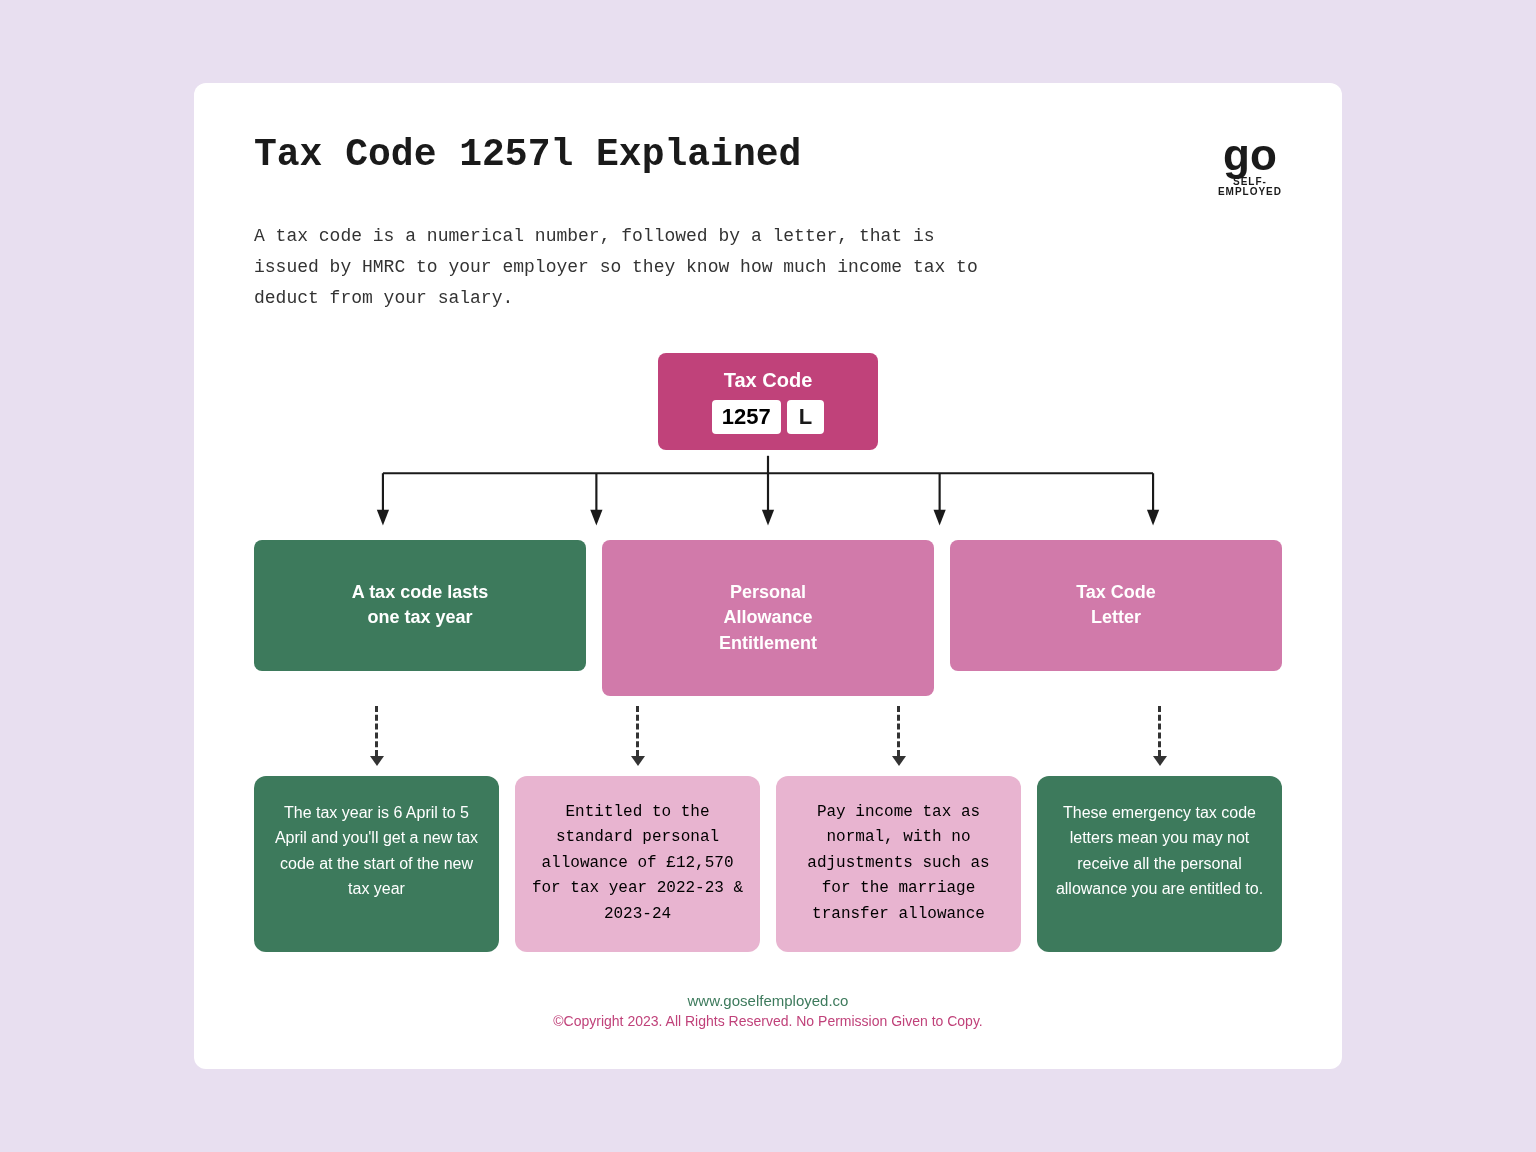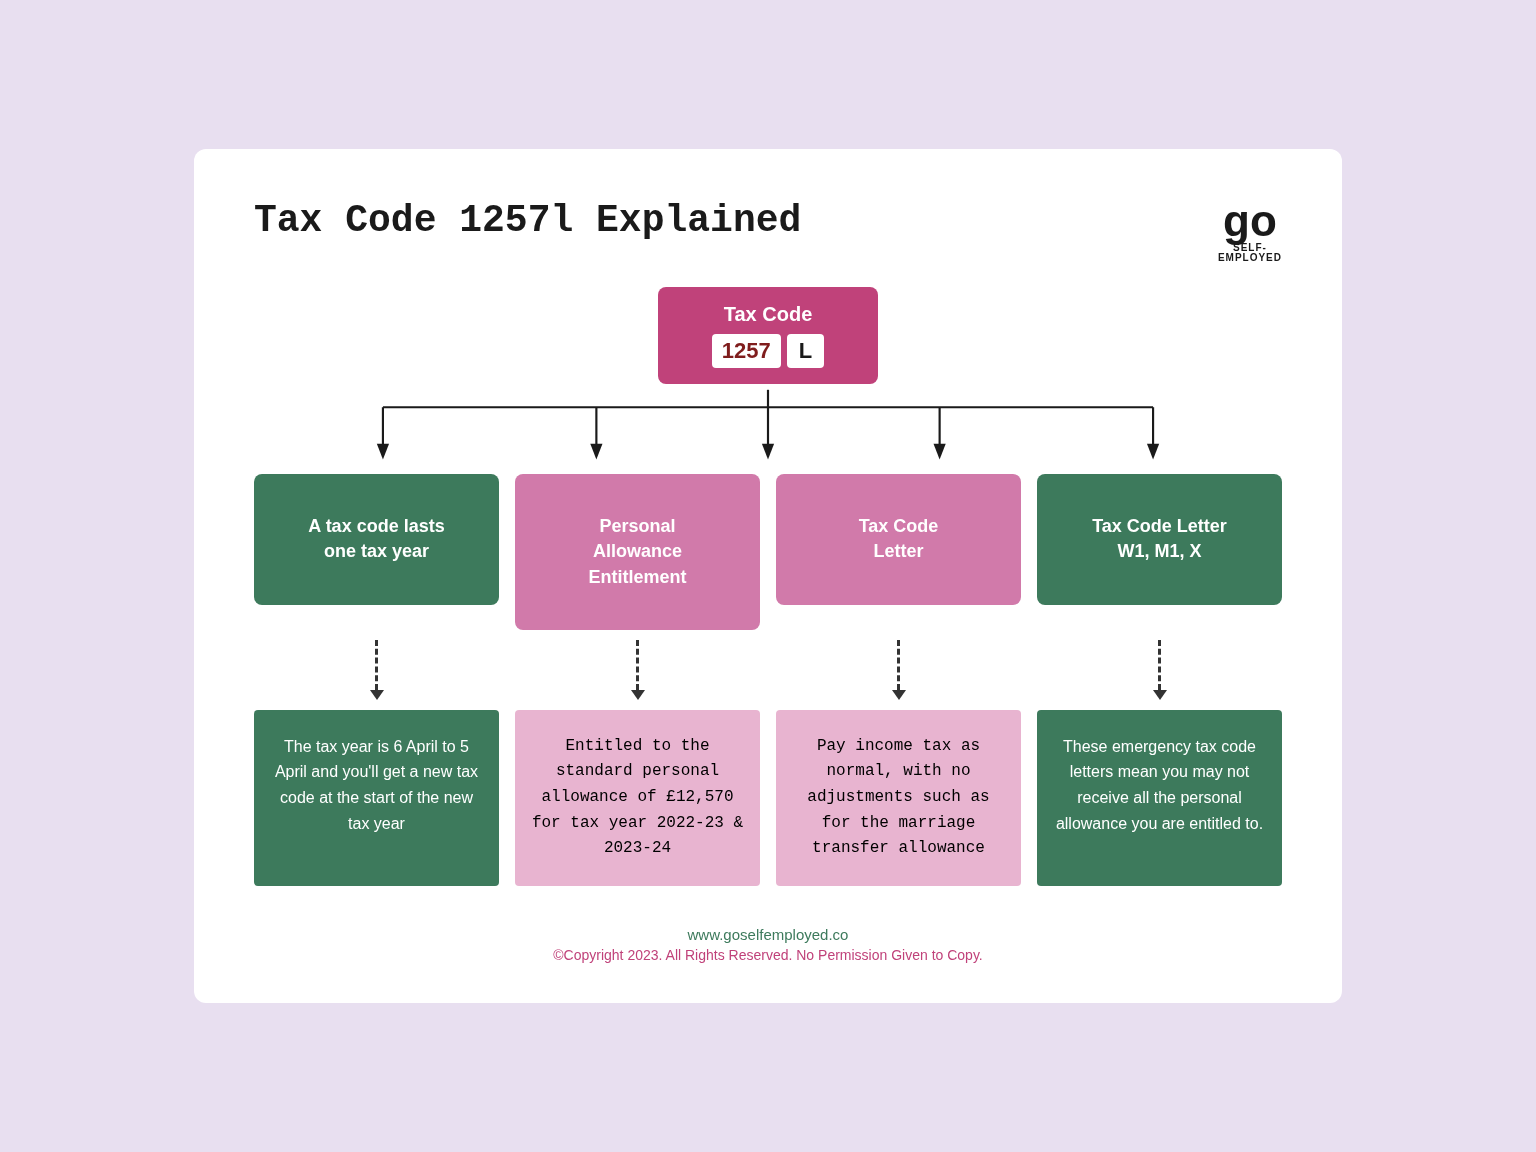--- a/index.html
+++ b/index.html
@@ -103,21 +103,21 @@
 
     .top-box-code {
       display: flex;
       align-items: center;
       justify-content: center;
       gap: 6px;
     }
 
     .code-number {
       background: white;
-      color: #7f1d1d;
+      color: #000000;
       font-weight: 700;
       font-size: 22px;
       padding: 4px 10px;
       border-radius: 4px;
       font-family: Arial, sans-serif;
     }
 
     .code-letter {
       background: white;
       color: #1a1a1a;
@@ -196,21 +196,21 @@
     
     .bottom-row {
       display: flex;
       justify-content: space-between;
       width: 100%;
       gap: 16px;
     }
 
     .bot-box {
       flex: 1;
-      border-radius: 4px;
+      border-radius: 12px;
       padding: 24px 16px;
       text-align: center;
       font-size: 16px;
       font-family: Arial, sans-serif;
       line-height: 1.6;
     }
 
     .bot-box-green {
       background-color: #3d7a5c;
       color: white;
@@ -247,20 +247,21 @@
 <div class="page-wrapper">
 
   <div class="header-row">
     <h1 class="page-title">Tax Code 1257l Explained</h1>
     <div class="logo-area">
       <span class="logo-go">go</span>
       <span class="logo-sub">SELF-<br>EMPLOYED</span>
     </div>
   </div>
 
+  <p class="description">A tax code is a numerical number, followed by a letter, that is issued by HMRC to your employer so they know how much income tax to deduct from your salary.</p>
 
   <div class="diagram">
 
     <div class="top-box">
       <span class="top-box-label">Tax Code</span>
       <div class="top-box-code">
         <span class="code-number">1257</span>
         <span class="code-letter">L</span>
       </div>
     </div>
@@ -285,23 +286,20 @@
     <div class="middle-row">
       <div class="mid-box mid-box-green">
         <span>A tax code lasts<br>one tax year</span>
       </div>
       <div class="mid-box mid-box-pink">
         <span><strong>Personal<br>Allowance<br>Entitlement</strong></span>
       </div>
       <div class="mid-box mid-box-pink">
         <span><strong>Tax Code<br>Letter</strong></span>
       </div>
-      <div class="mid-box mid-box-green">
-        <span>Tax Code Letter<br>W1, M1, X</span>
-      </div>
     </div>
 
     <div class="dashed-row">
       <div class="dashed-connector">
         <div class="dashed-line"></div>
         <div class="dashed-arrow"></div>
       </div>
       <div class="dashed-connector">
         <div class="dashed-line"></div>
         <div class="dashed-arrow"></div>

